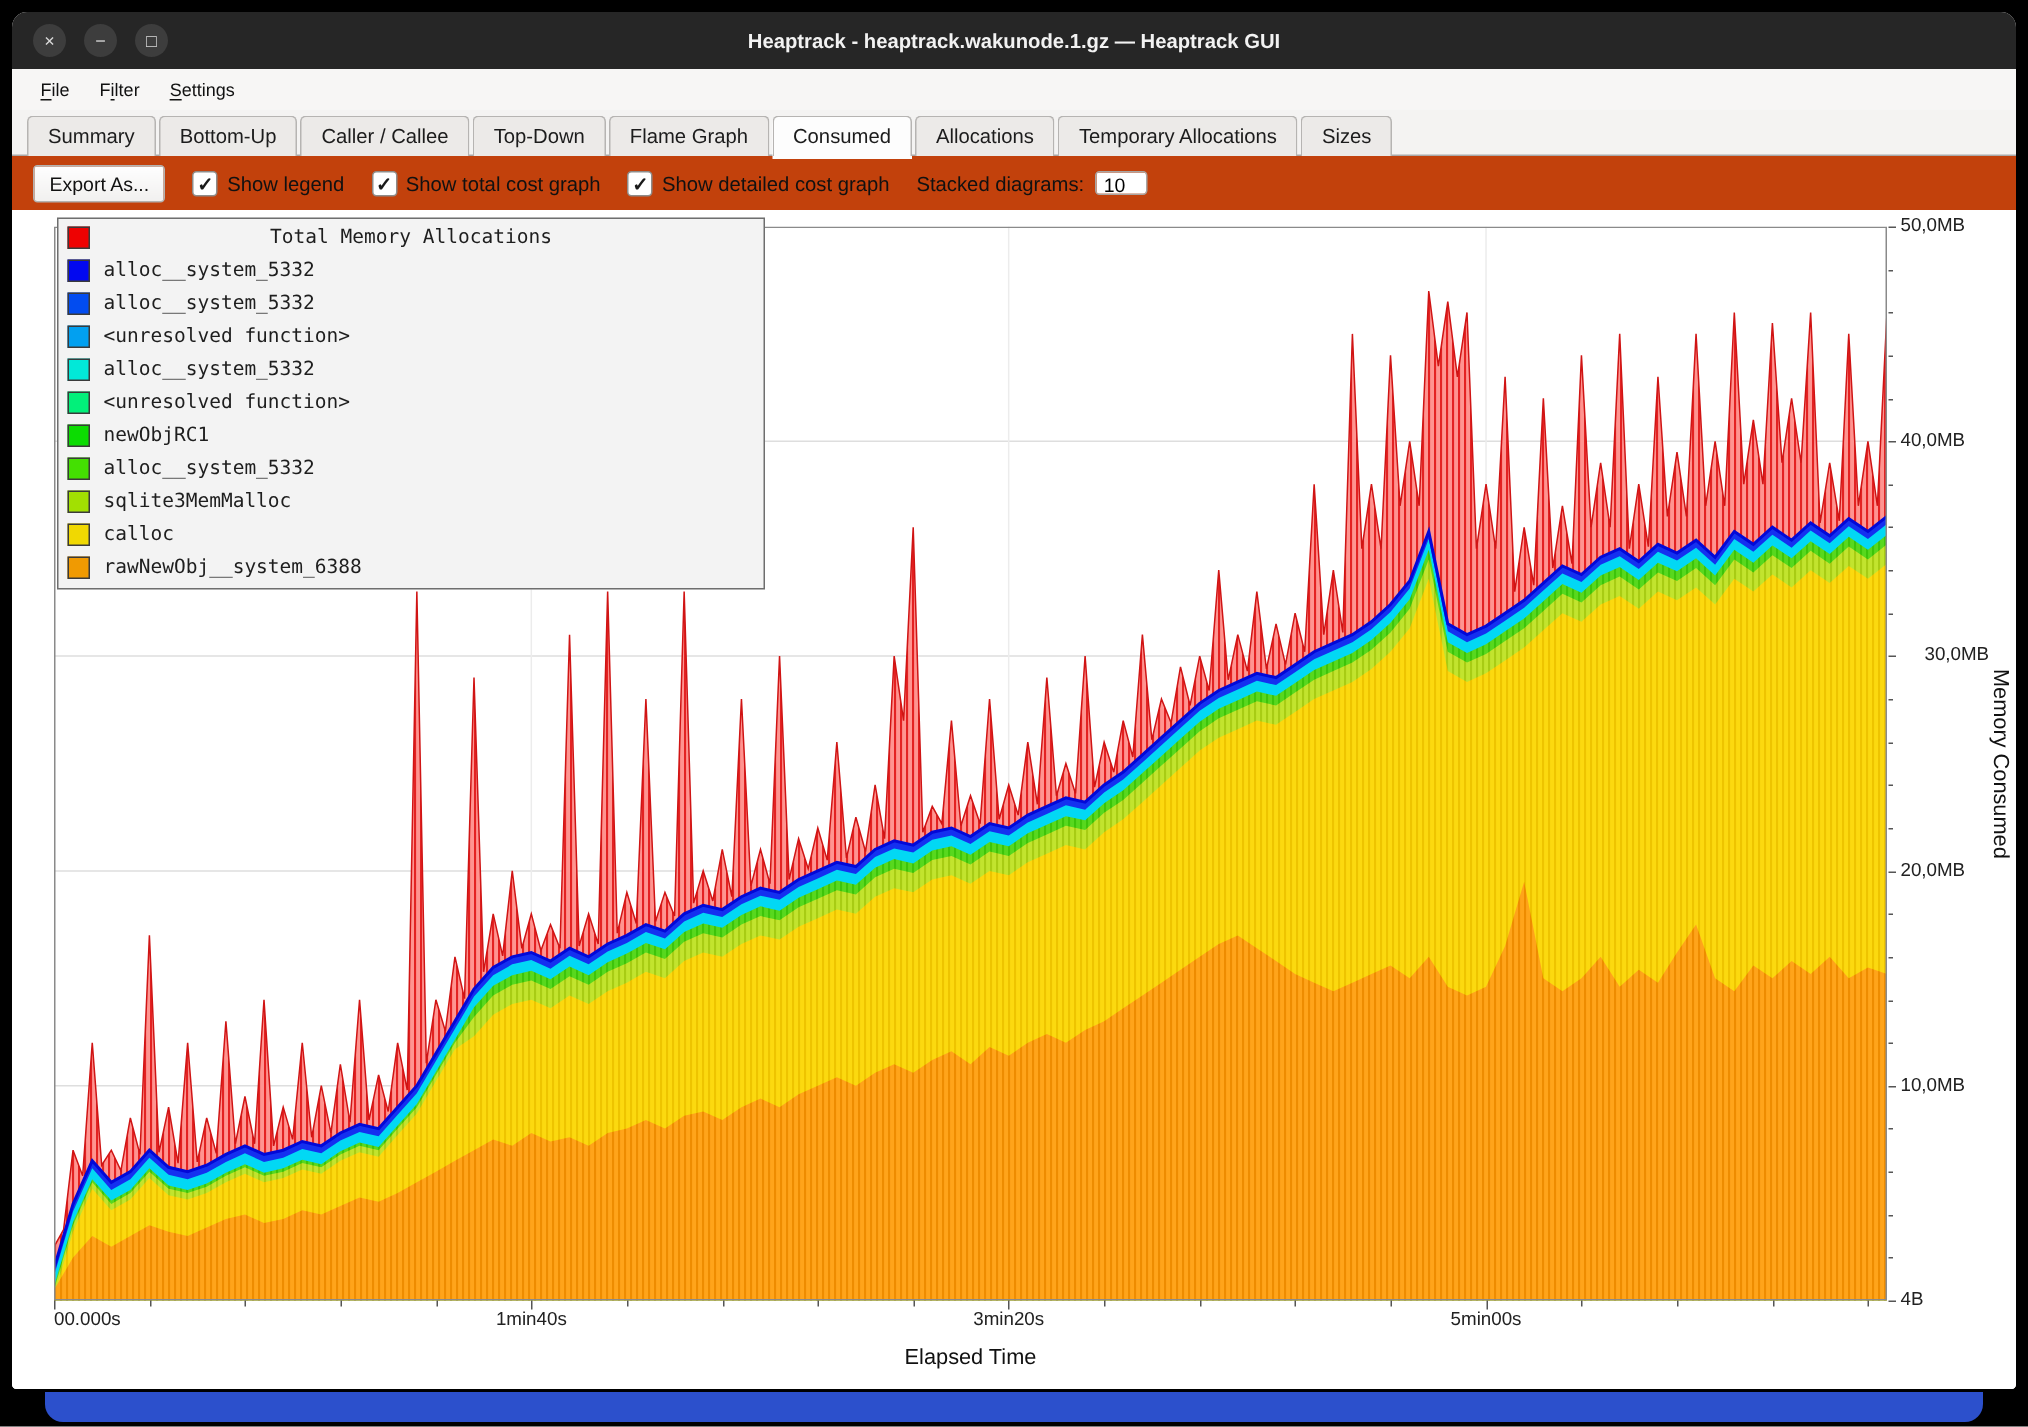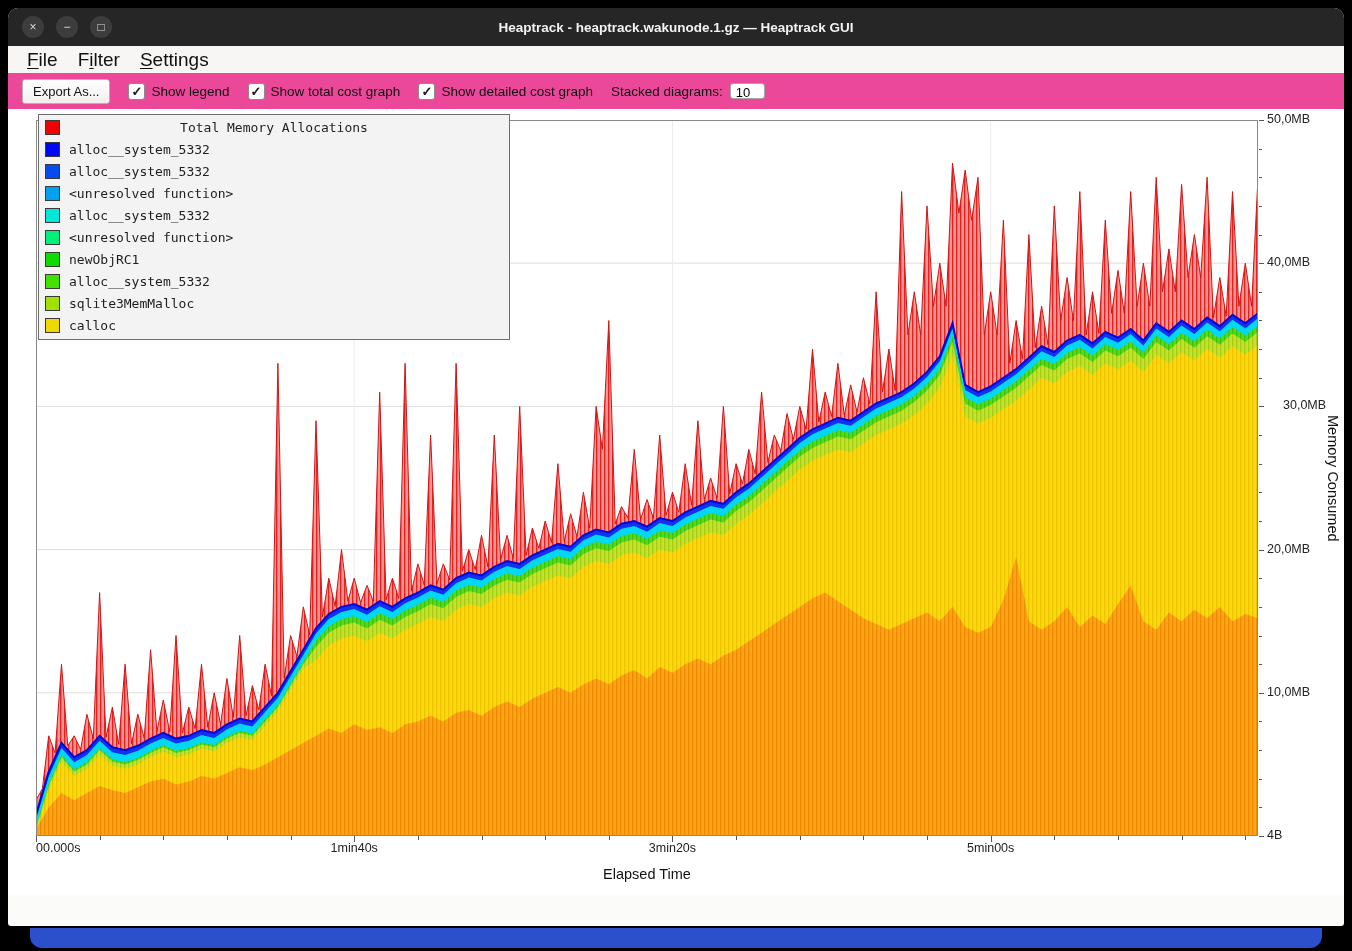--- a/index.html
+++ b/index.html
@@ -10,31 +10,31 @@
   .window{position:absolute;left:8px;top:8px;width:1336px;height:918px;background:#fbfbfa;
        border-radius:10px 10px 3px 3px;overflow:hidden;}
   
   .titlebar{height:38px;background:#262626;display:flex;align-items:center;position:relative;}
   .win-buttons{position:absolute;left:14px;display:flex;gap:12px;}
   .win-btn{width:22px;height:22px;border-radius:50%;background:#3d3d3d;color:#d8d8d8;
        display:flex;align-items:center;justify-content:center;font-size:12px;line-height:1;cursor:default;}
   .title-text{flex:1;text-align:center;font-weight:bold;font-size:13.5px;color:#f2f2f2;}
   
   .menubar{height:27px;background:#f7f6f5;display:flex;align-items:center;padding-left:10px;gap:2px;
-       font-size:19px;color:#111;}
+       font-size:12px;color:#111;}
   .menu-item{padding:3px 9px;border-radius:3px;}
   .menu-item u{text-underline-offset:2px;}
   
   .tabbar{background:#f4f3f2;height:31px;box-sizing:border-box;display:flex;align-items:flex-end;
        padding:4px 0 0 10px;border-bottom:1px solid #a9a9a9;}
   .tab{font-size:13.5px;padding:5px 13px 6px;background:#eceae8;border:1px solid #b6b4b2;border-bottom:none;
        border-radius:4px 4px 0 0;margin-right:2px;margin-bottom:-1px;color:#1c1c1c;white-space:nowrap;}
   .tab.active{background:#fdfdfd;box-shadow:0 2px 0 #fdfdfd;font-weight:normal;}
   
-  .toolbar{height:36px;background:#ec4899;display:flex;align-items:center;padding-left:14px;gap:18px;
+  .toolbar{height:36px;background:#c2410c;display:flex;align-items:center;padding-left:14px;gap:18px;
        font-size:13.5px;color:#111;}
   .btn-export{padding:4px 10px;background:linear-gradient(#fefefe,#f1f0ef);border:1px solid #b4b2b0;
        border-radius:3px;font-size:13px;color:#111;}
   .checkbox{display:flex;align-items:center;gap:6px;}
   .cb-box{width:17px;height:17px;box-sizing:border-box;background:#fff;border:1px solid #8e8c8a;border-radius:3px;
        display:flex;align-items:center;justify-content:center;font-size:13px;color:#1a1a1a;font-weight:bold;}
   .stacked{display:flex;align-items:center;gap:7px;}
   .spin{display:flex;border:1px solid #a8a6a4;border-radius:3px;background:#fff;height:16px;box-sizing:border-box;overflow:hidden;flex-direction:column;}
   .spin input{width:26px;border:none;outline:none;font-size:13px;padding-left:5px;font-family:inherit;background:#fff;}
   .spin-btns{display:flex;flex-direction:column;border-left:1px solid #b8b6b4;width:16px;}
@@ -77,20 +77,31 @@
     </div>
     <div class="title-text">Heaptrack - heaptrack.wakunode.1.gz — Heaptrack GUI</div>
   </div>
 
   <div class="menubar">
     <div class="menu-item"><u>F</u><span>i</span><span>l</span><span>e</span></div>
     <div class="menu-item"><span>F</span><u>i</u><span>l</span><span>t</span><span>e</span><span>r</span></div>
     <div class="menu-item"><u>S</u><span>e</span><span>t</span><span>t</span><span>i</span><span>n</span><span>g</span><span>s</span></div>
   </div>
 
+  <div class="tabbar">
+    <div class="tab">Summary</div>
+    <div class="tab">Bottom-Up</div>
+    <div class="tab">Caller / Callee</div>
+    <div class="tab">Top-Down</div>
+    <div class="tab">Flame Graph</div>
+    <div class="tab active">Consumed</div>
+    <div class="tab">Allocations</div>
+    <div class="tab">Temporary Allocations</div>
+    <div class="tab">Sizes</div>
+  </div>
 
   <div class="toolbar">
     <button class="btn-export">Export As...</button>
     <div class="checkbox">
       <span class="cb-box">✓</span>
       <span>Show legend</span>
     </div>
     <div class="checkbox">
       <span class="cb-box">✓</span>
       <span>Show total cost graph</span>
@@ -193,20 +204,24 @@
         <span class="swatch" style="background-color: rgb(68, 224, 2);"></span>
         <span>alloc__system_5332</span>
       </div>
       <div class="legend-row">
         <span class="swatch" style="background-color: rgb(162, 224, 2);"></span>
         <span>sqlite3MemMalloc</span>
       </div>
       <div class="legend-row">
         <span class="swatch" style="background-color: rgb(240, 216, 2);"></span>
         <span>calloc</span>
+      </div>
+      <div class="legend-row">
+        <span class="swatch" style="background-color: rgb(240, 154, 2);"></span>
+        <span>rawNewObj__system_6388</span>
       </div>
     </div>
 
     <div class="xlabel">Elapsed Time</div>
     <div class="ylabel">Memory Consumed</div>
   <div class="tickmark" style="left: 1251px; top: 727px; width: 5px; height: 1px;"></div>
       <div class="y-tick" style="left: 1259px; top: 719px;">4B</div>
       <div class="tickmark" style="left: 1251px; top: 583.8px; width: 5px; height: 1px;"></div>
       <div class="y-tick" style="left: 1259px; top: 575.8px;">10,0MB</div>
       <div class="tickmark" style="left: 1251px; top: 440.6px; width: 5px; height: 1px;"></div>

